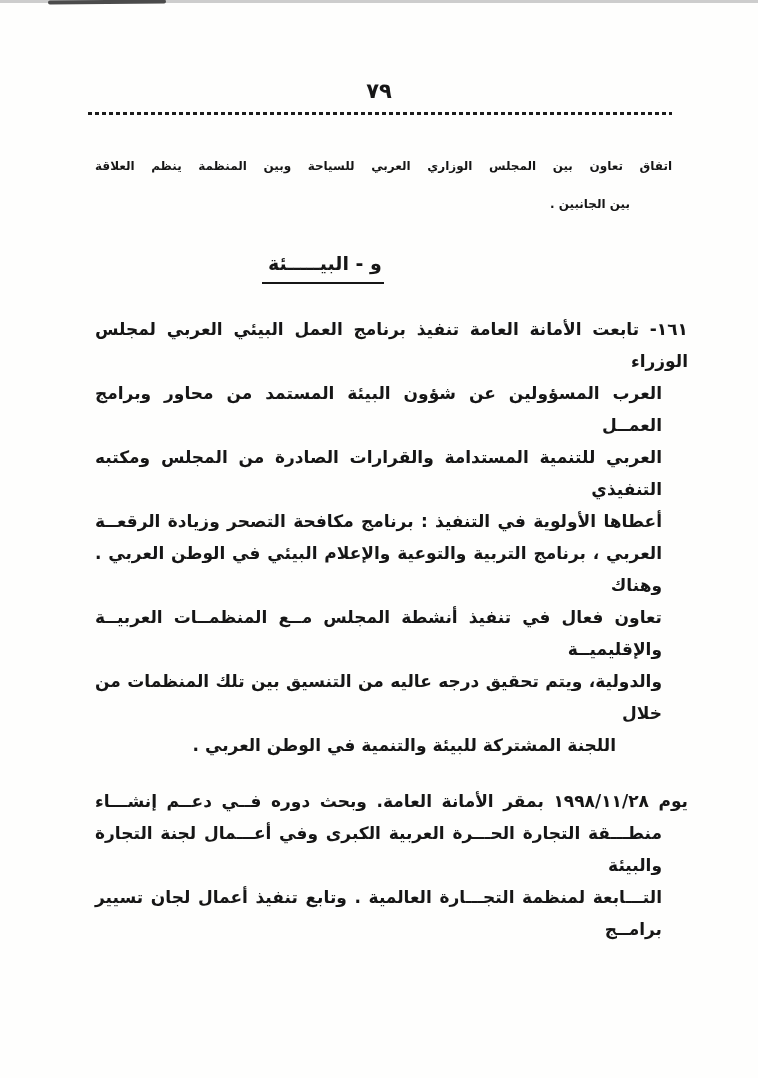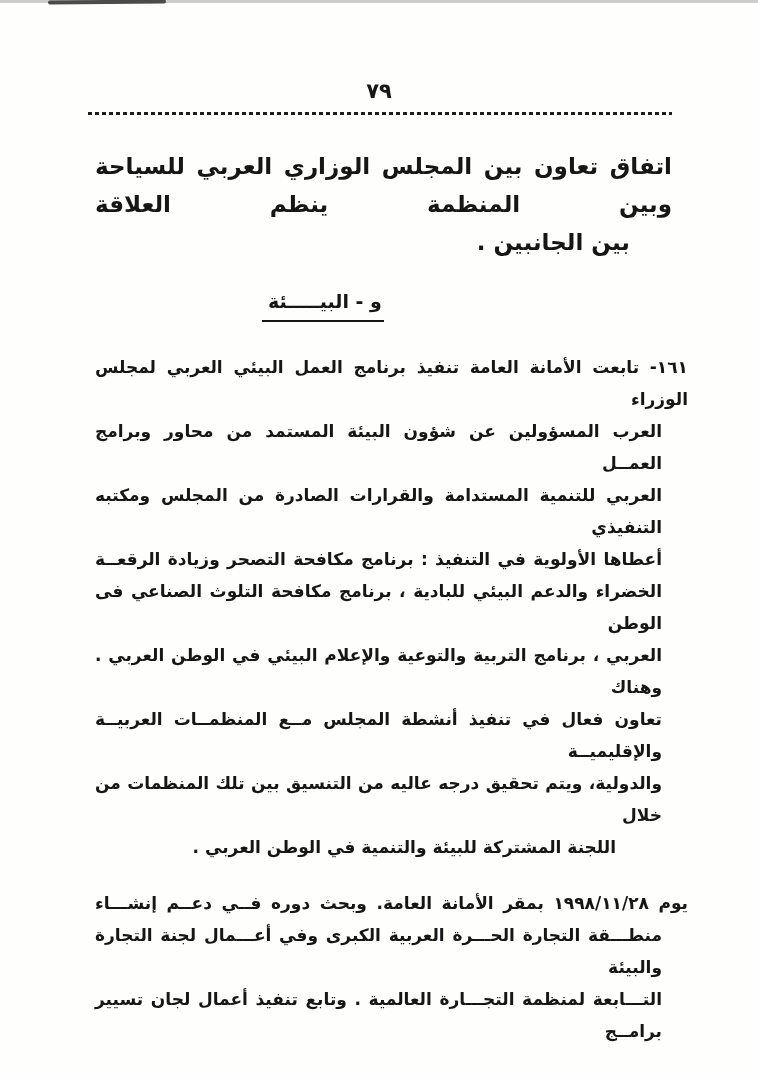--- a/index.html
+++ b/index.html
@@ -15,21 +15,21 @@
   .top-edge-shadow{position:absolute;top:0;left:0;width:100%;height:3px;background:#cdcdcd;}
   .top-edge-mark{position:absolute;top:0;left:48px;width:118px;height:4px;background:#4b4b4b;border-radius:2px;transform:rotate(-.4deg);}
 
   .page-number{padding-top:78px;text-align:center;font-size:21px;line-height:26px;letter-spacing:2px;}
 
   .rule{height:3px;background:repeating-linear-gradient(90deg,#1c1c1c 0 4px,rgba(0,0,0,0) 4px 7px);}
   .top-rule{margin:8px 86px 0 88px;}
 
   .line{text-align:justify;text-align-last:justify;white-space:normal;}
 
-  .intro{margin:32px 86px 0 95px;font-size:23px;line-height:38px;}
+  .intro{margin:32px 86px 0 95px;font-size:12px;line-height:38px;}
   .intro .line:last-child{text-align-last:right;padding-right:42px;}
 
   .section-heading{margin-top:26px;padding-left:0;padding-right:112px;text-align:center;font-size:19px;line-height:28px;}
   .section-heading .hd{display:inline-block;border-bottom:2.5px solid #171717;padding:0 2px 5px 6px;letter-spacing:.5px;}
 
   .para{font-size:17px;line-height:32px;margin-left:95px;margin-right:70px;}
   .para .line{padding-right:26px;}
   .para .line:first-child{padding-right:0;}
   .para-161{margin-top:29px;}
   .para-161 .line:last-child{text-align:right;text-align-last:right;padding-right:72px;}
@@ -54,21 +54,20 @@
 
   <div class="section-heading">
     <span class="hd">و - البيـــــئة</span>
   </div>
 
   <div class="para para-161">
       <div class="line">١٦١- تابعت الأمانة العامة تنفيذ برنامج العمل البيئي العربي لمجلس الوزراء</div>
       <div class="line">العرب المسؤولين عن شؤون البيئة المستمد من محاور وبرامج العمــل</div>
       <div class="line">العربي للتنمية المستدامة والقرارات الصادرة من المجلس  ومكتبه التنفيذي</div>
       <div class="line">أعطاها الأولوية في التنفيذ : برنامج مكافحة التصحر وزيادة الرقعــة</div>
-      <div class="line">الخضراء والدعم البيئي للبادية ، برنامج مكافحة التلوث الصناعي فى الوطن</div>
       <div class="line">العربي ، برنامج التربية والتوعية والإعلام البيئي في الوطن العربي . وهناك</div>
       <div class="line">تعاون فعال في تنفيذ أنشطة المجلس مــع المنظمــات العربيــة والإقليميــة</div>
       <div class="line">والدولية، ويتم تحقيق درجه عاليه من التنسيق بين تلك  المنظمات من خلال</div>
       <div class="line">اللجنة المشتركة للبيئة والتنمية في الوطن العربي .</div>
     </div>
 
   <div class="para para-162">
       <div class="line">يوم ١٩٩٨/١١/٢٨ بمقر الأمانة العامة. وبحث دوره فــي دعــم إنشـــاء</div>
       <div class="line">منطـــقة التجارة الحـــرة العربية الكبرى وفي أعـــمال  لجنة التجارة  والبيئة</div>
       <div class="line">التـــابعة لمنظمة التجـــارة  العالمية . وتابع تنفيذ  أعمال لجان تسيير برامــج</div>

